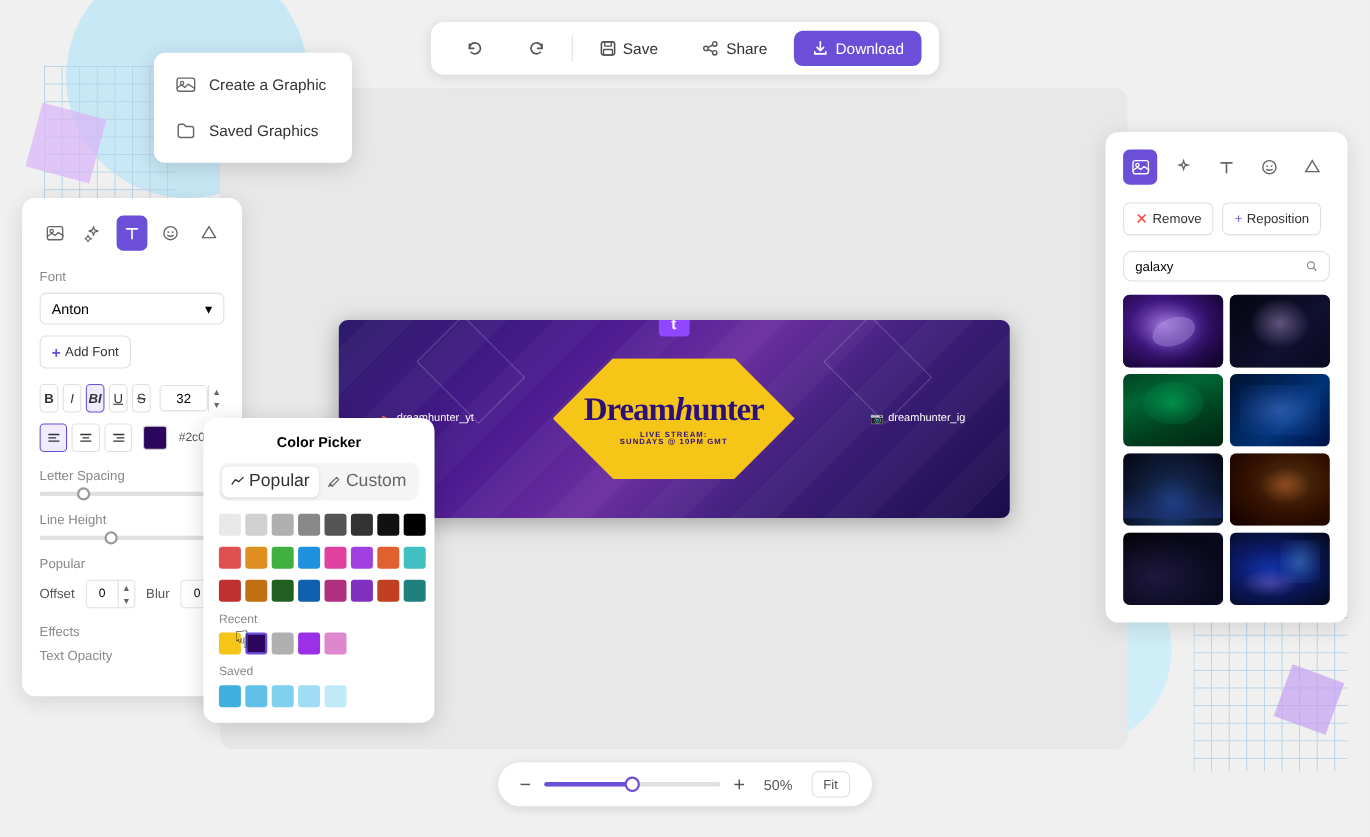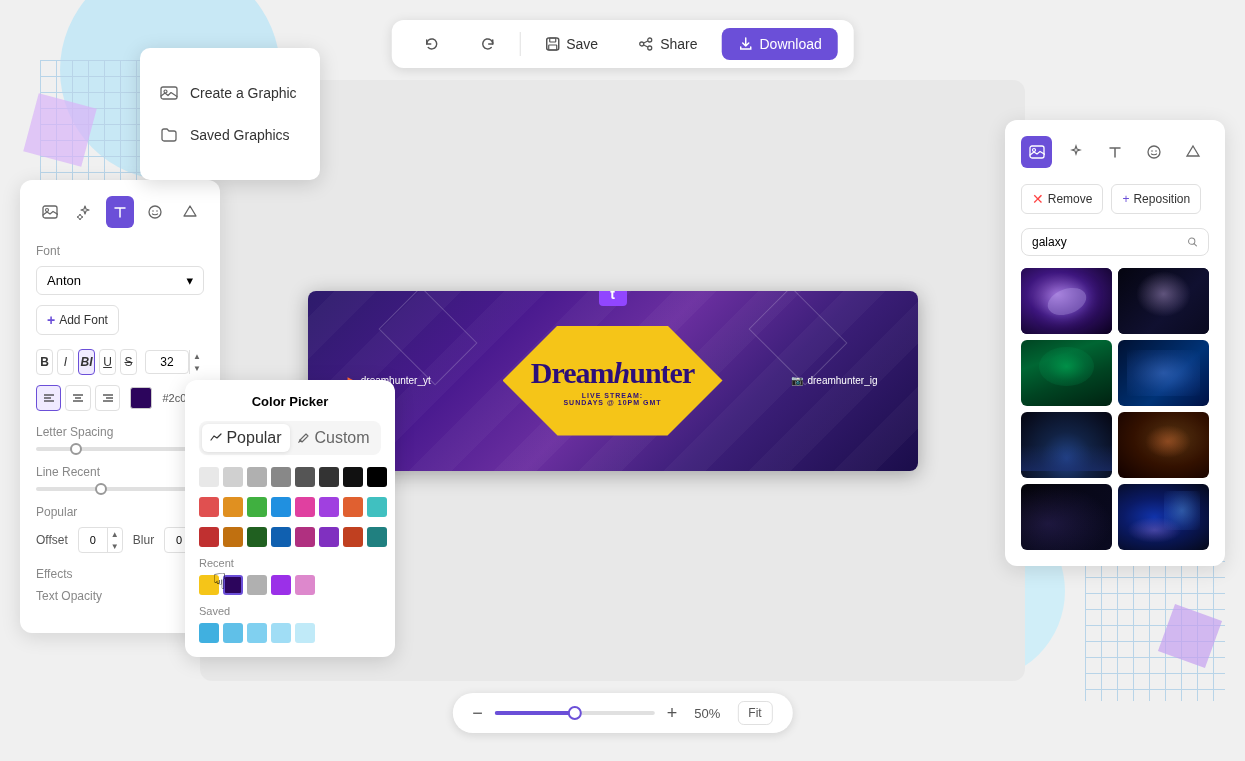--- a/index.html
+++ b/index.html
@@ -114,21 +114,21 @@
     }
 
     
     .dropdown-menu {
       position: absolute;
       top: 48px;
       left: 140px;
       background: white;
       border-radius: 10px;
       box-shadow: 0 4px 20px rgba(0,0,0,0.15);
-      padding: 24px 0;
+      padding: 8px 0;
       z-index: 200;
       min-width: 180px;
     }
     .dropdown-item {
       display: flex;
       align-items: center;
       gap: 12px;
       padding: 12px 20px;
       cursor: pointer;
       font-size: 14px;
@@ -791,21 +791,21 @@
   </div>
 
   <div class="panel-section">
     <div class="panel-label">Letter Spacing</div>
     <div class="slider-track">
       <div class="slider-thumb-small" style="left:20%"></div>
     </div>
   </div>
 
   <div class="panel-section">
-    <div class="panel-label">Line Recent</div>
+    <div class="panel-label">Line Height</div>
     <div class="slider-track">
       <div class="slider-thumb-small" style="left:35%"></div>
     </div>
   </div>
 
   <div class="panel-section">
     <div class="panel-label">Popular</div>
     <div class="shadow-row">
       <span>Offset</span>
       <div class="number-input-group">

